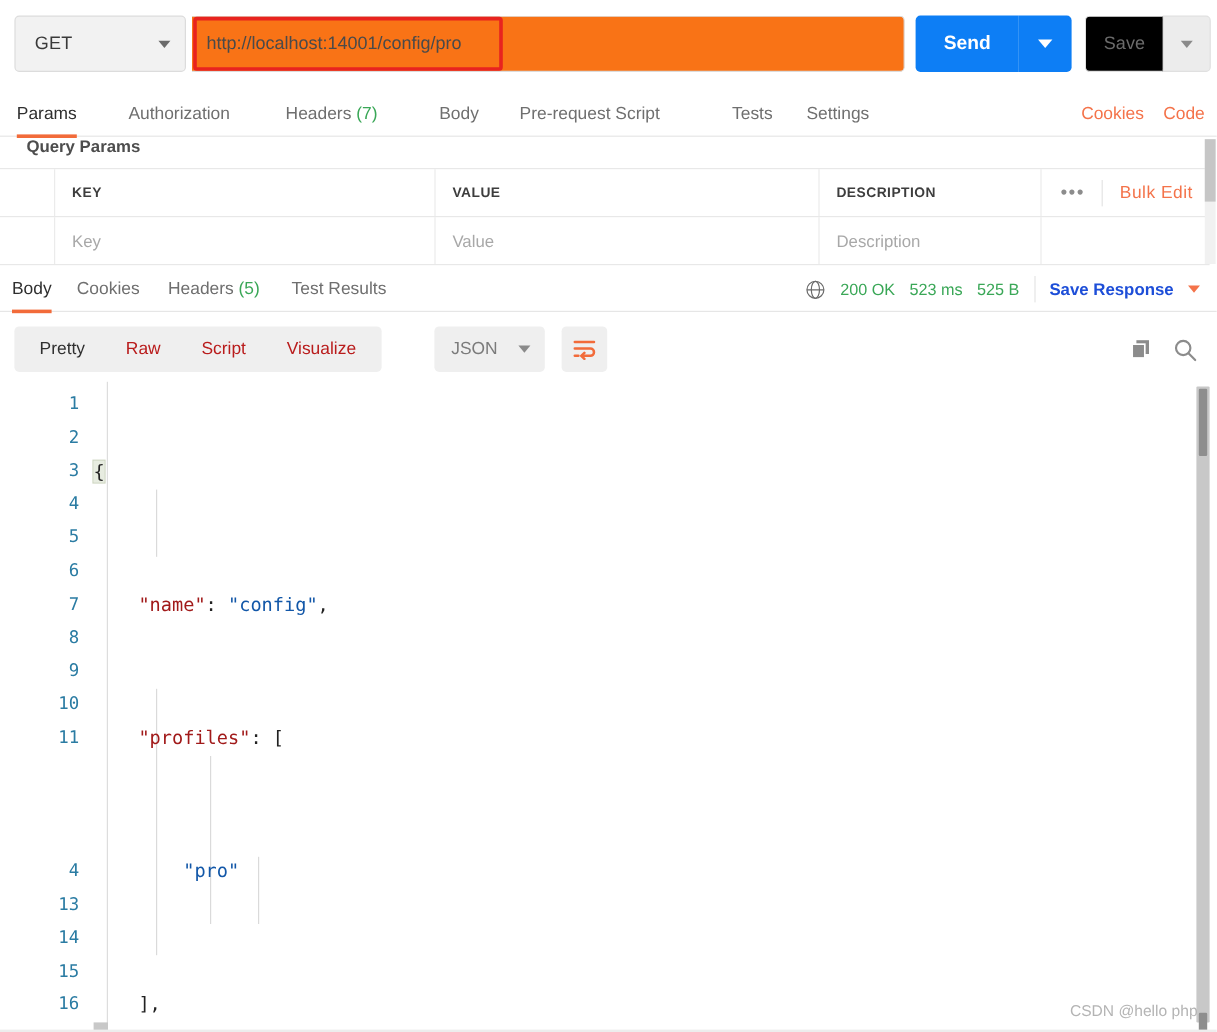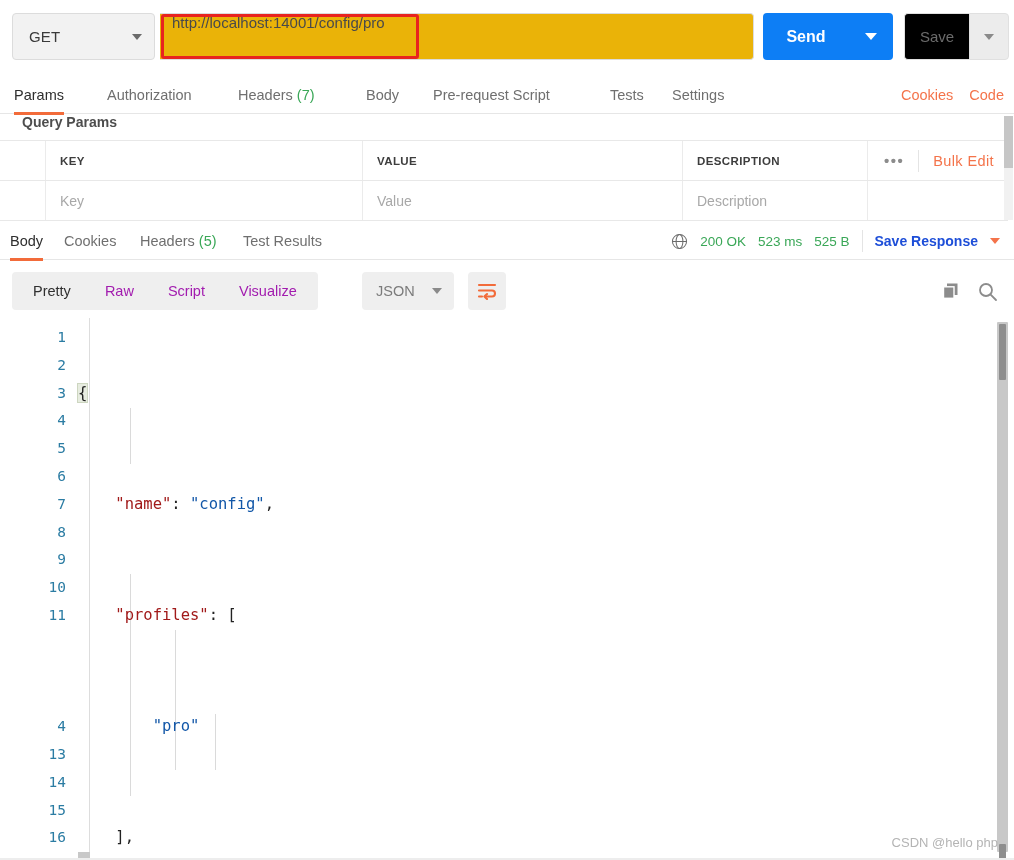--- a/index.html
+++ b/index.html
@@ -21,21 +21,21 @@
     padding: 0 12px 0 16px; cursor: pointer;
   }
   .method-label { font-size: 15px; color: #3a3a3a; letter-spacing: .2px; }
   .caret-dn {
     width: 0; height: 0; border-left: 5px solid transparent;
     border-right: 5px solid transparent; border-top: 6px solid #6b6b6b;
   }
   .url-input-wrap {
     position: absolute; left: 160px; top: 13px; width: 594px; height: 47px;
     border: 1px solid #dcdcdc; border-left: none; border-radius: 0 4px 4px 0;
-    background: #eab308; display: flex; align-items: flex-start; padding-left: 12px;
+    background: #f97316; display: flex; align-items: center; padding-left: 12px;
   }
   .url-text { font-size: 15px; color: #4a4a4a; white-space: nowrap; }
   .url-redbox {
     position: absolute; left: 161px; top: 14px; width: 258px; height: 45px;
     border: 3px solid #e8231f; border-radius: 3px; pointer-events: none;
   }
   .send-btn {
     position: absolute; left: 763px; top: 13px; width: 86px; height: 47px;
     background: #0d7ef5; border-radius: 4px 0 0 4px;
     display: flex; align-items: center; justify-content: center;
@@ -128,21 +128,21 @@
   }
 
   
   .body-toolbar { position: absolute; left: 0; top: 266px; width: 1014px; height: 52px; }
   .seg {
     position: absolute; left: 12px; top: 6px; height: 38px; background: #efefef;
     border-radius: 4px; display: flex; align-items: center; padding: 0 4px;
   }
   .seg-item {
     padding: 0 17px; height: 38px; display: flex; align-items: center;
-    font-size: 14.5px; color: #a21caf; cursor: pointer;
+    font-size: 14.5px; color: #b91c1c; cursor: pointer;
   }
   .seg-item.active { color: #303030; }
   .fmt-box {
     position: absolute; left: 362px; top: 6px; height: 38px; width: 92px;
     background: #efefef; border-radius: 4px; display: flex; align-items: center;
     justify-content: space-between; padding: 0 12px 0 14px; cursor: pointer;
   }
   .fmt-box span { font-size: 14.5px; color: #7b7b7b; }
   .wrap-btn {
     position: absolute; left: 468px; top: 6px; width: 38px; height: 38px;

